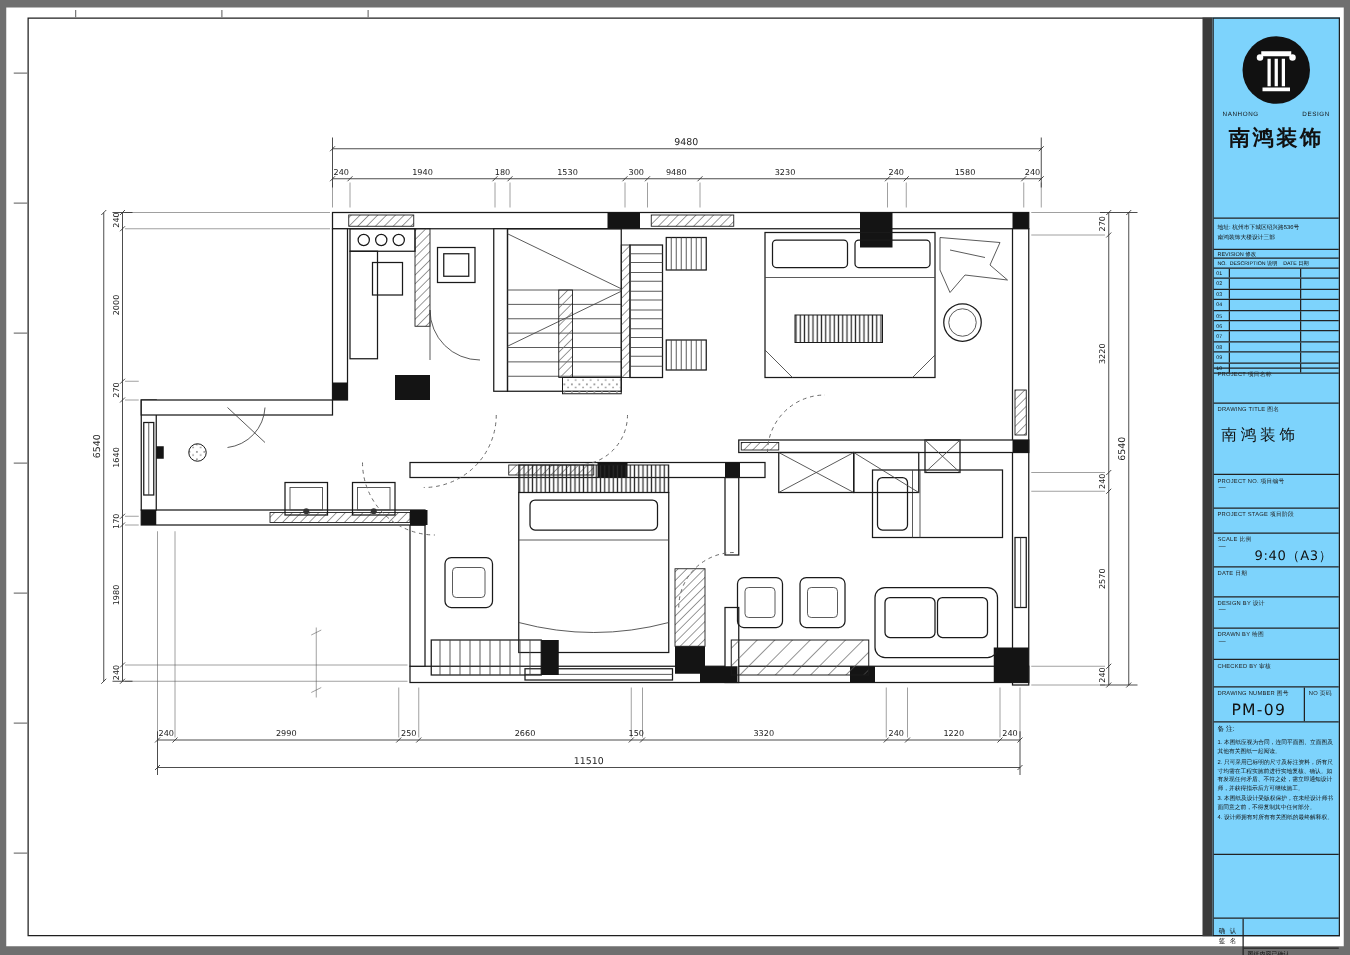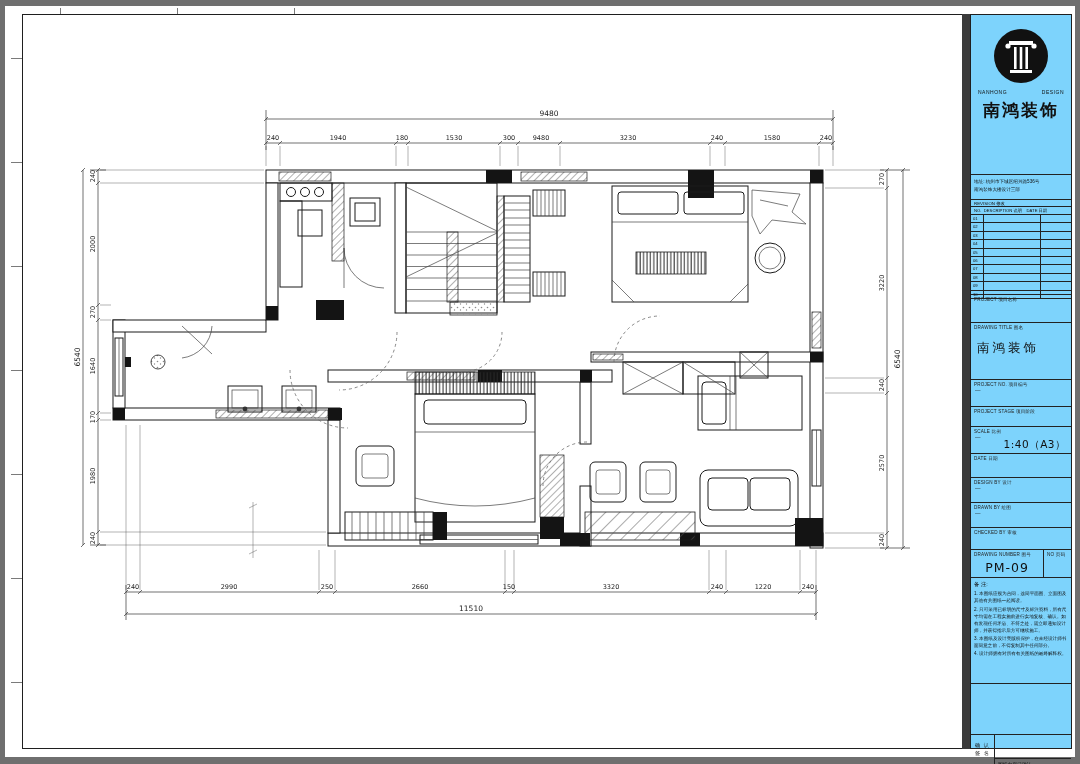--- a/index.html
+++ b/index.html
@@ -405,21 +405,21 @@
         <div class="dash">—</div>
       </div>
 
       <div class="cell pstage">
         <div class="lab">PROJECT STAGE 项目阶段</div>
       </div>
 
       <div class="cell scale">
         <div class="lab">SCALE 比例</div>
         <div class="dash">—</div>
-        <div class="val">1:40（A3）</div>
+        <div class="val">9:40（A3）</div>
       </div>
 
       <div class="cell date">
         <div class="lab">DATE 日期</div>
       </div>
 
       <div class="cell desby">
         <div class="lab">DESIGN BY 设计</div>
         <div class="dash">—</div>
       </div>

